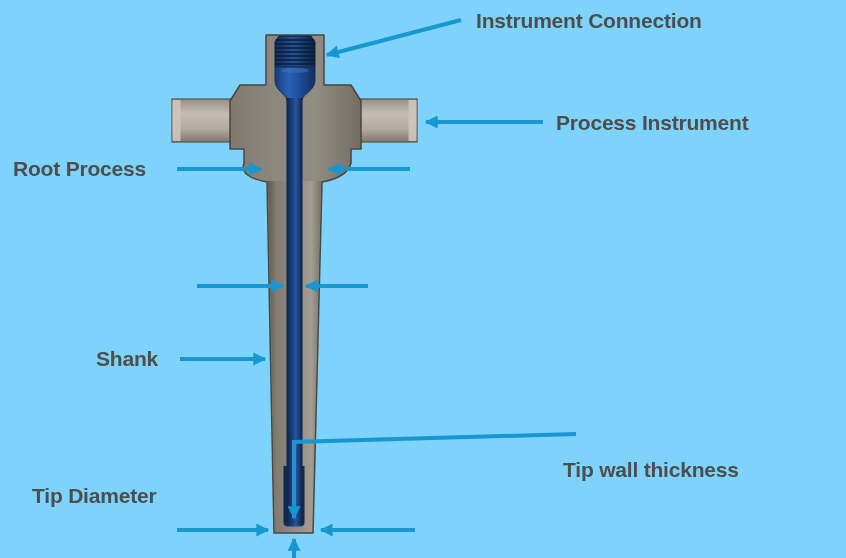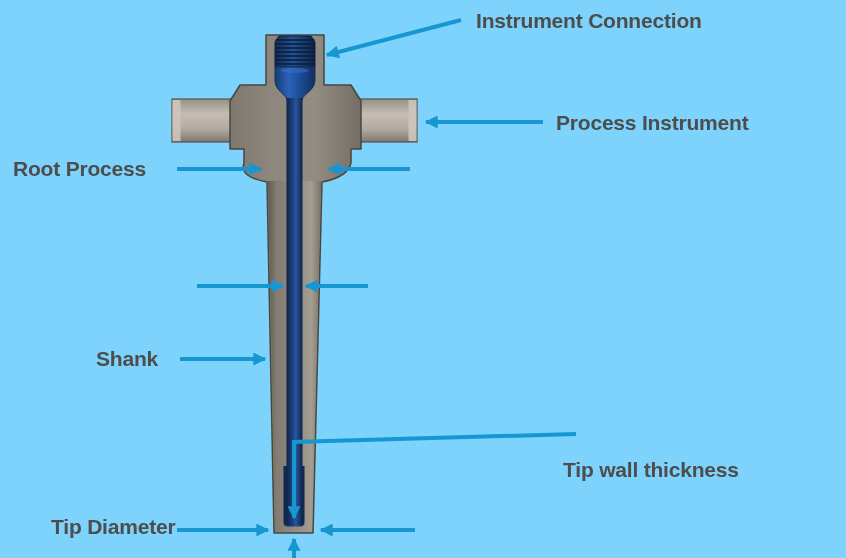--- a/index.html
+++ b/index.html
@@ -119,14 +119,14 @@
 
   <div class="diagram-label" style="left:556px; top:111px;">Process Instrument</div>
 
   <div class="diagram-label" style="left:13px; top:157px;">Root Process</div>
 
 
   <div class="diagram-label" style="left:96px; top:347px;text-align:center;">Shank</div>
 
   <div class="diagram-label" style="left:563px; top:423px;margin-top:35px;">Tip wall thickness</div>
 
-  <div class="diagram-label" style="left:32px; top:515px;margin-left:19px;">Tip Diameter</div>
+  <div class="diagram-label" style="left:32px; top:484px;">Tip Diameter</div>
 </div>
 
 </body></html>

